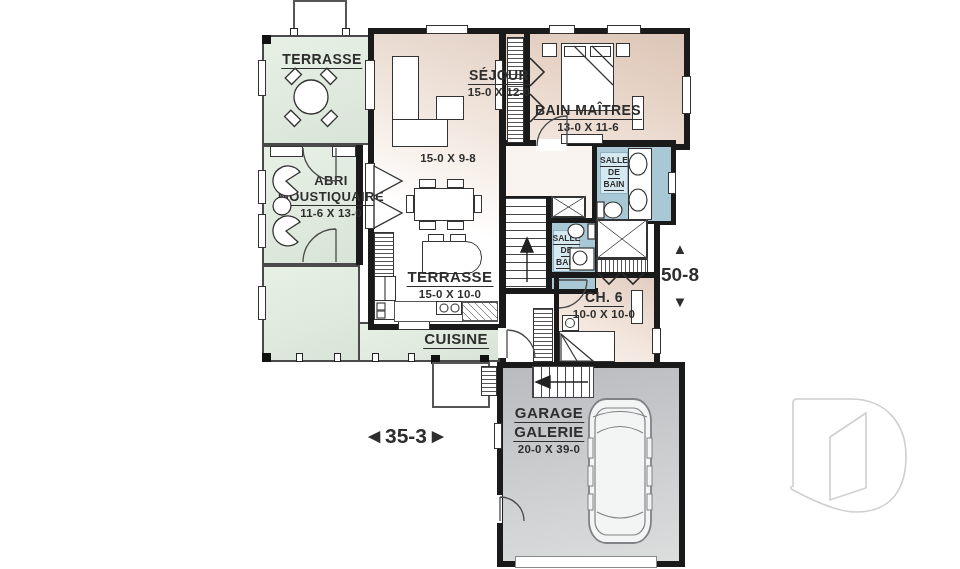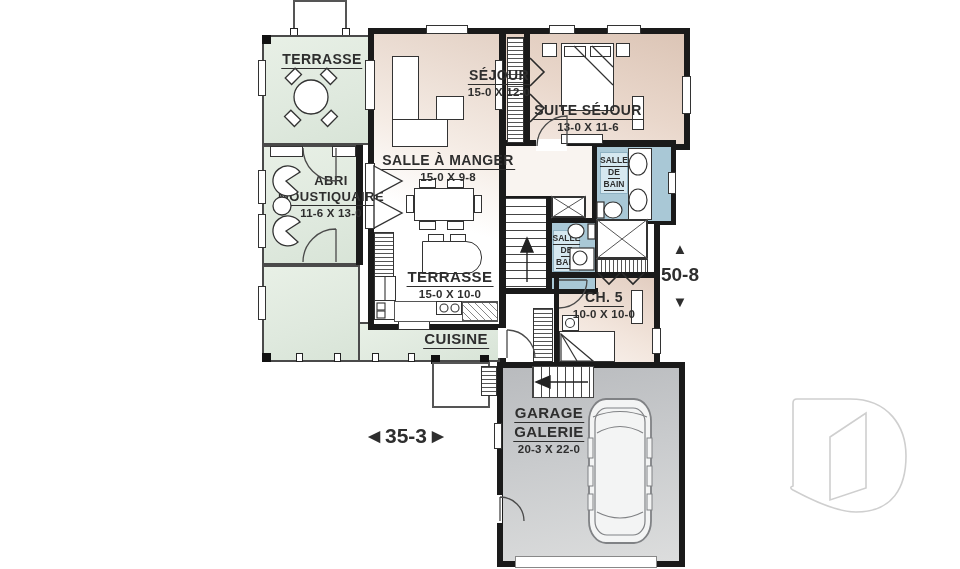--- a/index.html
+++ b/index.html
@@ -162,47 +162,46 @@
   <div class="abs fur" style="left:631px;top:290px;width:12px;height:34px;"></div>
 
   <div class="abs label" style="left:322px;top:50px;">
     <span class="rname">TERRASSE</span>
   </div>
   <div class="abs label" style="left:459px;top:66px;margin-left:40px;">
     <span class="rname">SÉJOUR</span>
     <div class="rdims">15-0 X 12-0</div>
   </div>
   <div class="abs label" style="left:588px;top:101px;">
-    <span class="rname">SUITE SÉJOUR</span>
+    <span class="rname">BAIN MAÎTRES</span>
     <div class="rdims">13-0 X 11-6</div>
   </div>
   <div class="abs label" style="left:331px;top:173px;font-size:13px;">
     <span class="rname" style="font-size:13px;border-bottom:none;">ABRI</span><br>
     <span class="rname" style="font-size:13px;">MOUSTIQUAIRE</span>
     <div class="rdims">11-6 X 13-0</div>
   </div>
   <div class="abs label" style="left:448px;top:151px;">
-    <span class="rname">SALLE À MANGER</span>
     <div class="rdims">15-0 X 9-8</div>
   </div>
   <div class="abs label" style="left:450px;top:268px;">
     <span class="rname big">TERRASSE</span>
     <div class="rdims">15-0 X 10-0</div>
   </div>
   <div class="abs label" style="left:604px;top:288px;">
-    <span class="rname">CH. 5</span>
+    <span class="rname">CH. 6</span>
     <div class="rdims">10-0 X 10-0</div>
   </div>
   <div class="abs label" style="left:456px;top:330px;">
     <span class="rname big">CUISINE</span>
   </div>
   <div class="abs label" style="left:549px;top:404px;">
     <span class="rname big">GARAGE</span><br>
     <span class="rname big">GALERIE</span>
-    <div class="rdims">20-3 X 22-0</div>
+    <div class="rdims">20-0 X 39-0</div>
   </div>
 
   <div class="abs dimw" style="left:406px;top:424px;">
     <span class="tri">◀</span>
     <span>35-3</span>
     <span class="tri">▶</span>
   </div>
   <div class="abs dimh" style="left:658px;top:240px;width:44px;">
     <span class="tri">▲</span>
     <span>50-8</span>

